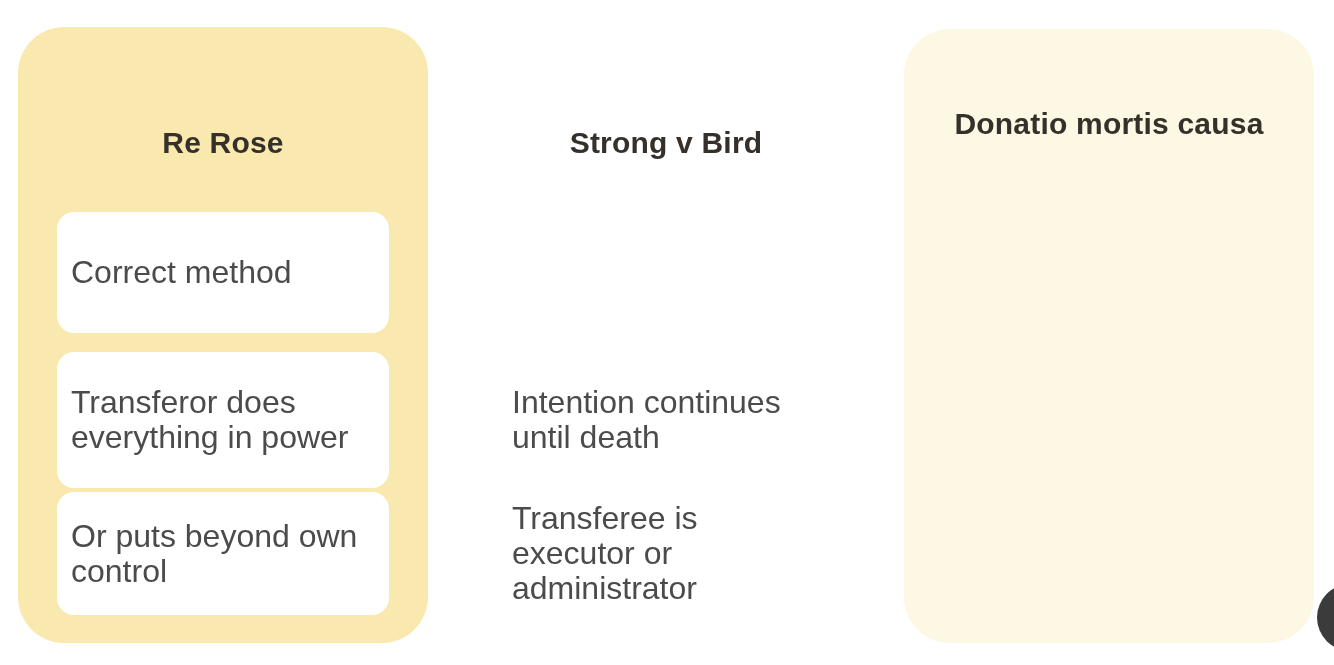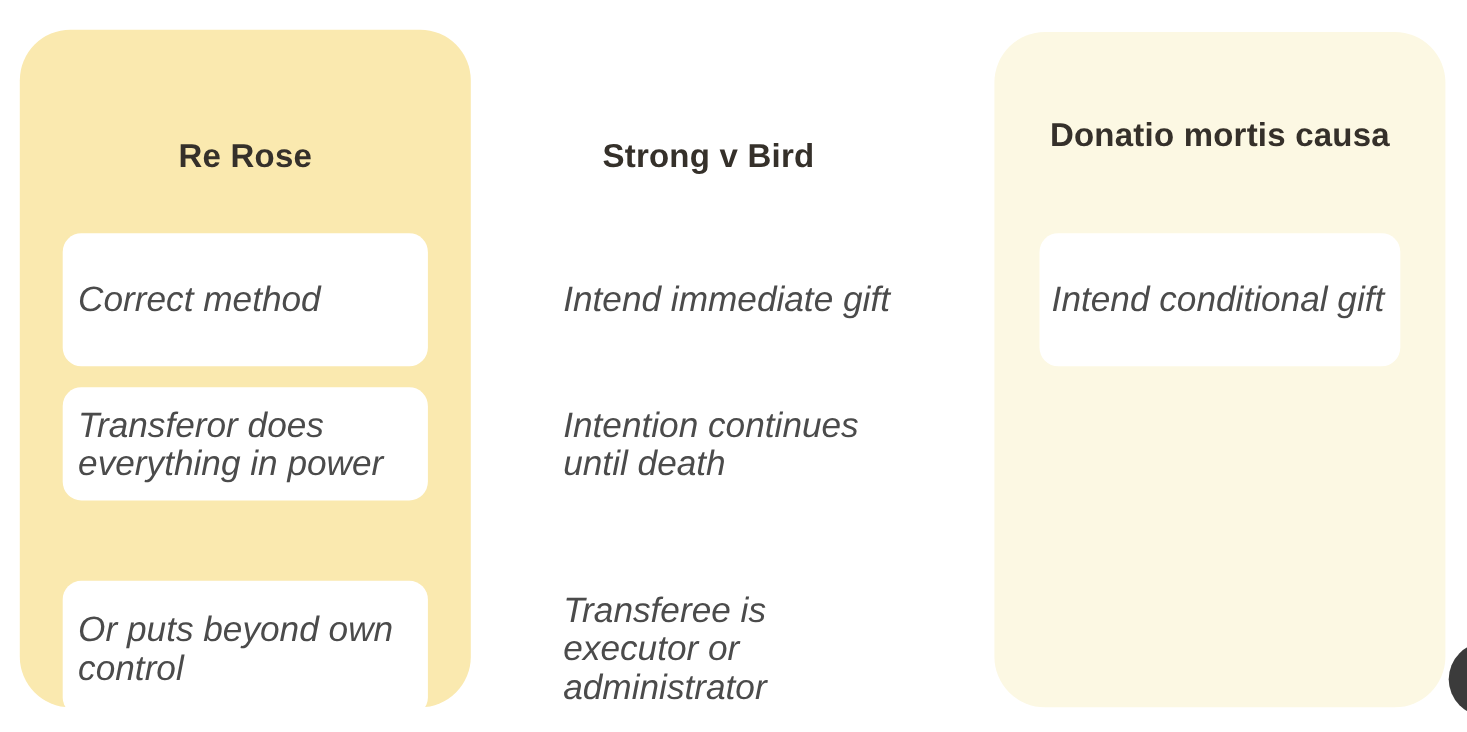--- a/index.html
+++ b/index.html
@@ -32,47 +32,46 @@
   .col-title {
     position: absolute;
     font-weight: bold;
     font-size: 30px;
     line-height: 41px;
     color: var(--title, #35302A);
     text-align: center;
     letter-spacing: 0.2px;
   }
   .t1 { left: 18px;  width: 410px; top: 97px; }
-  .t2 { left: 405px; width: 478px; top: 100px; margin-top: 22px; }
+  .t2 { left: 427px; width: 478px; top: 100px; margin-top: 22px; }
   .t3 { left: 923px; width: 372px; top: 78px; }
 
   .row {
     position: absolute;
     display: flex;
     align-items: center;
     box-sizing: border-box;
   }
   .r1 { top: 212px; height: 121px; }
-  .r2 { top: 352px; height: 103px; }
-  .r3 { top: 492px; height: 123px; margin-top: 36px; }
+  .r2 { top: 352px; height: 136px; }
+  .r3 { top: 492px; height: 123px; }
 
   .card {
     background: var(--card, #ffffff);
     border-radius: 17px;
   }
   .c1 { left: 57px;  width: 332px; padding: 0 14px; }
   .c2 { left: 512px; width: 385px; }
   .c3 { left: 945px; width: 328px; padding: 0 11px; }
 
   .item-text {
     font-size: 32px;
     line-height: 35px;
     color: var(--body, #4B4B4B);
     white-space: pre;
-    font-style: italic;
   }
   .corner-circle {
     position: absolute;
     left: 1317px;
     top: 584px;
     width: 67px;
     height: 67px;
     border-radius: 50%;
     background: var(--circle, #3B3B3B);
   }
@@ -90,34 +89,28 @@
   <div class="row card c1 r2">
     <span class="item-text">Transferor does
 everything in power</span>
   </div>
   <div class="row card c1 r3">
     <span class="item-text">Or puts beyond own
 control</span>
   </div>
 
   <h2 class="col-title t2">Strong v Bird</h2>
-  <div class="row c2 r1">
-    <span class="item-text">Intend immediate gift</span>
-  </div>
   <div class="row c2 r2">
     <span class="item-text">Intention continues
 until death</span>
   </div>
   <div class="row c2 r3">
     <span class="item-text">Transferee is
 executor or
 administrator</span>
   </div>
 
   <div class="panel panel-3"></div>
   <h2 class="col-title t3">Donatio mortis causa</h2>
-  <div class="row card c3 r1">
-    <span class="item-text">Intend conditional gift</span>
-  </div>
 
   <div class="corner-circle"></div>
 
 </div>
 
 </body></html>

